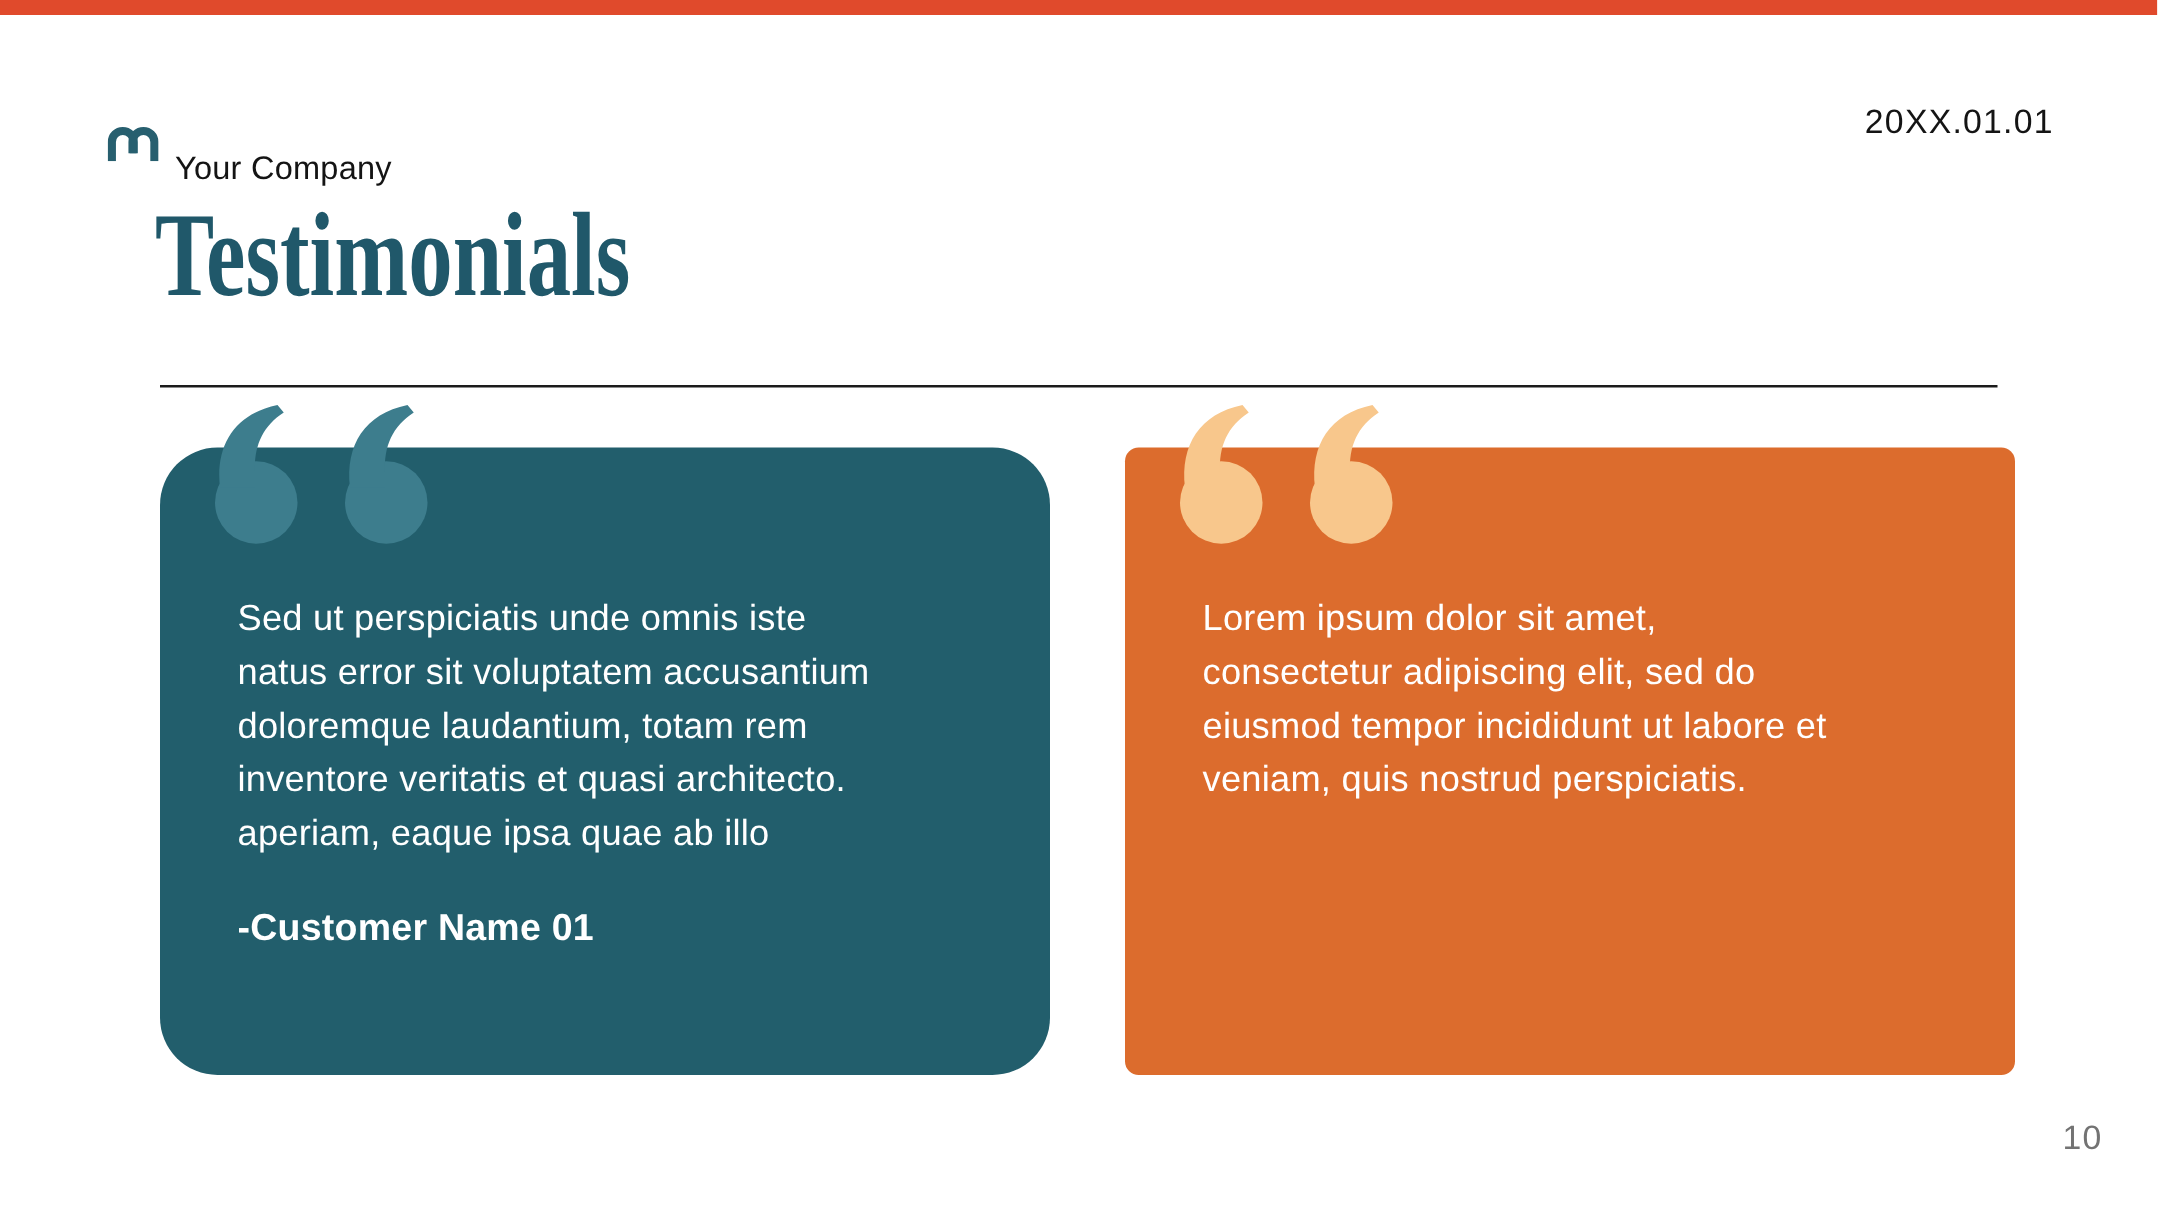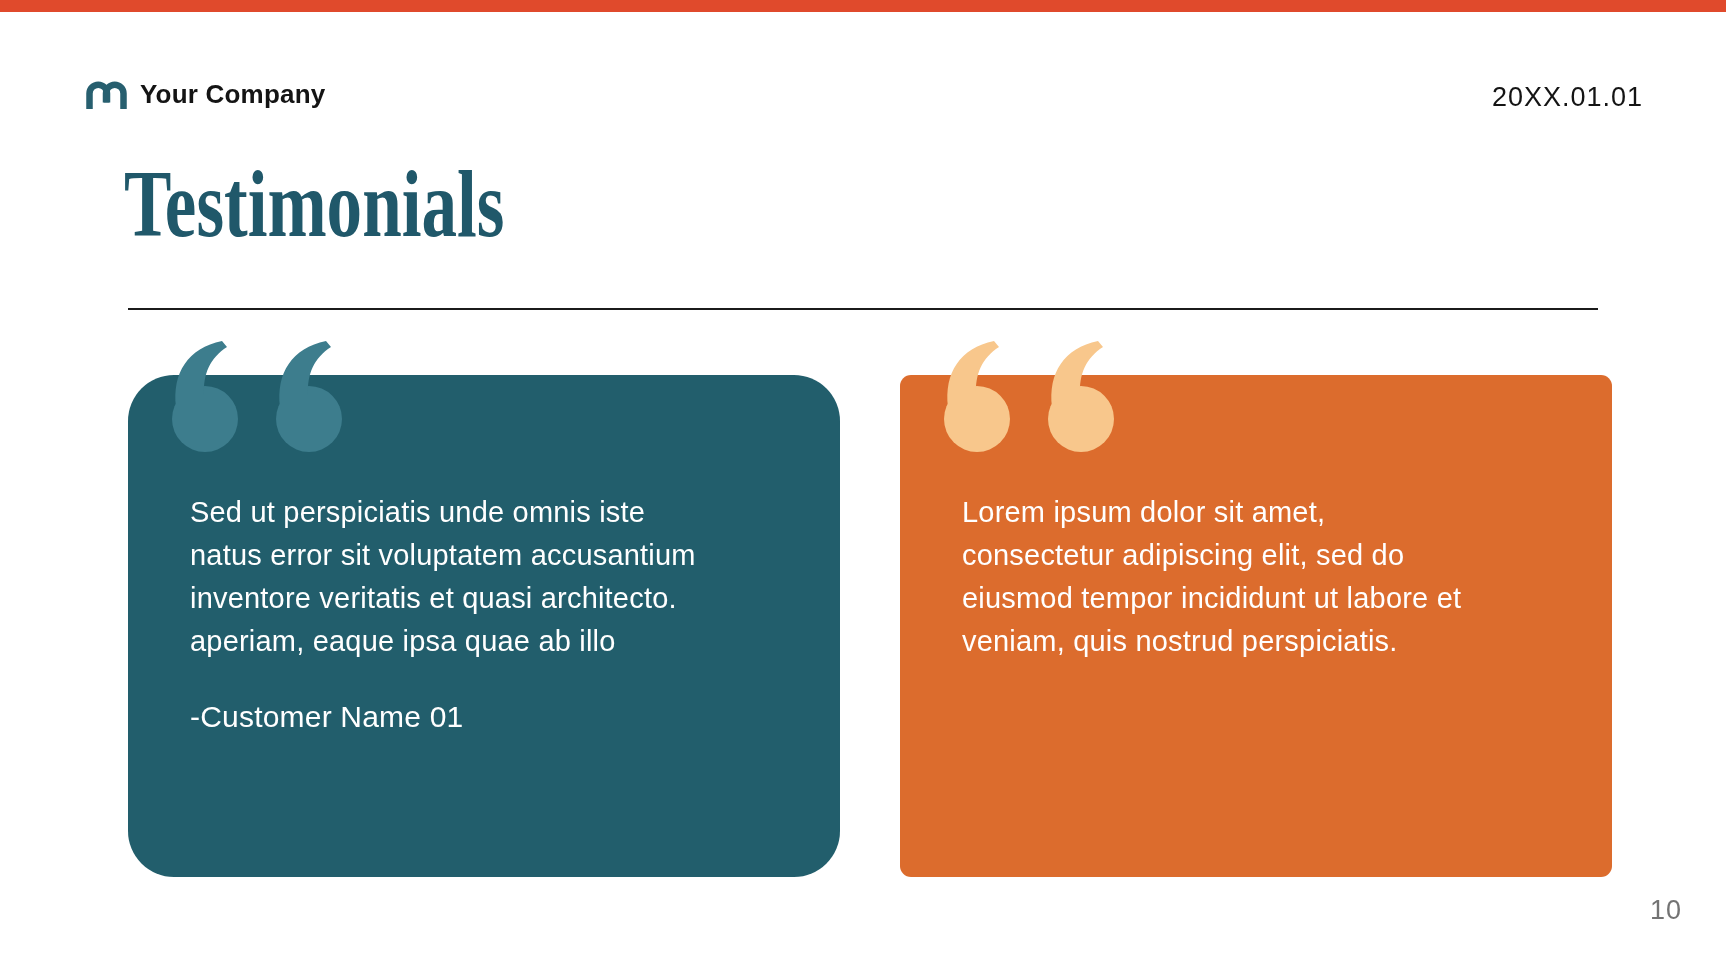--- a/index.html
+++ b/index.html
@@ -19,24 +19,25 @@
   .logo {
     position: absolute;
     left: 86px; top: 79px;
     display: flex;
     align-items: center;
     gap: 13px;
   }
   .logo-icon { width: 41px; height: 28px; display: block; }
   .logo-text {
     font-size: 26px;
-    font-weight: 700;
+    font-weight: 400;
     color: #141414;
     letter-spacing: 0.2px;
     white-space: nowrap;
+    margin-top: 40px;
   }
   .date {
     position: absolute;
     top: 82px; right: 83px;
     font-size: 27px;
     font-weight: 400;
     color: #141414;
     letter-spacing: 1px;
     white-space: nowrap;
   }
@@ -54,21 +55,21 @@
     white-space: nowrap;
   }
   .divider {
     position: absolute;
     left: 128px; top: 308px;
     width: 1470px; height: 2px;
     background: #1B1B1B;
   }
   .card {
     position: absolute;
-    top: 375px;
+    top: 358px;
     width: 712px; height: 502px;
     border-radius: 46px;
   }
   .card-1 { left: 128px; }
   .card-2 { left: 900px; border-radius: 11px; }
   .quote {
     position: absolute;
     left: 44px; top: -34px;
     width: 180px; height: 112px;
     overflow: visible;
@@ -81,21 +82,21 @@
   }
   .quote-body {
     font-size: 29px;
     line-height: 43px;
     letter-spacing: 0.2px;
     font-weight: 400;
   }
   .author {
     margin-top: 37px;
     font-size: 30px;
-    font-weight: 400;
+    font-weight: 700;
     letter-spacing: 0.2px;
   }
   .page-number {
     position: absolute;
     top: 895px; right: 44px;
     font-size: 27px;
     color: #737373;
     letter-spacing: 1px;
   }
 </style>
@@ -128,20 +129,21 @@
         <circle cx="33" cy="78" r="33"></circle>
         <path d="M4 66 C0 32 16 7 50 0 L55 6 C38 17 31 33 32 54 L32 66 Z"></path>
         <circle cx="137" cy="78" r="33"></circle>
         <path d="M108 66 C104 32 120 7 154 0 L159 6 C142 17 135 33 136 54 L136 66 Z"></path>
       </g>
     </svg>
     <div class="card-text">
       <div class="quote-body">
           <div>Sed ut perspiciatis unde omnis iste</div>
           <div>natus error sit voluptatem accusantium</div>
+          <div>doloremque laudantium, totam rem</div>
           <div>inventore veritatis et quasi architecto.</div>
           <div>aperiam, eaque ipsa quae ab illo</div>
         </div>
       <div class="author">-Customer Name 01</div>
     </div>
   </section>
 
   <section class="card card-2" style="background-color: rgb(220, 108, 45);">
     <svg class="quote" viewBox="0 0 180 112" aria-hidden="true">
       <g fill="#F8C78C">

